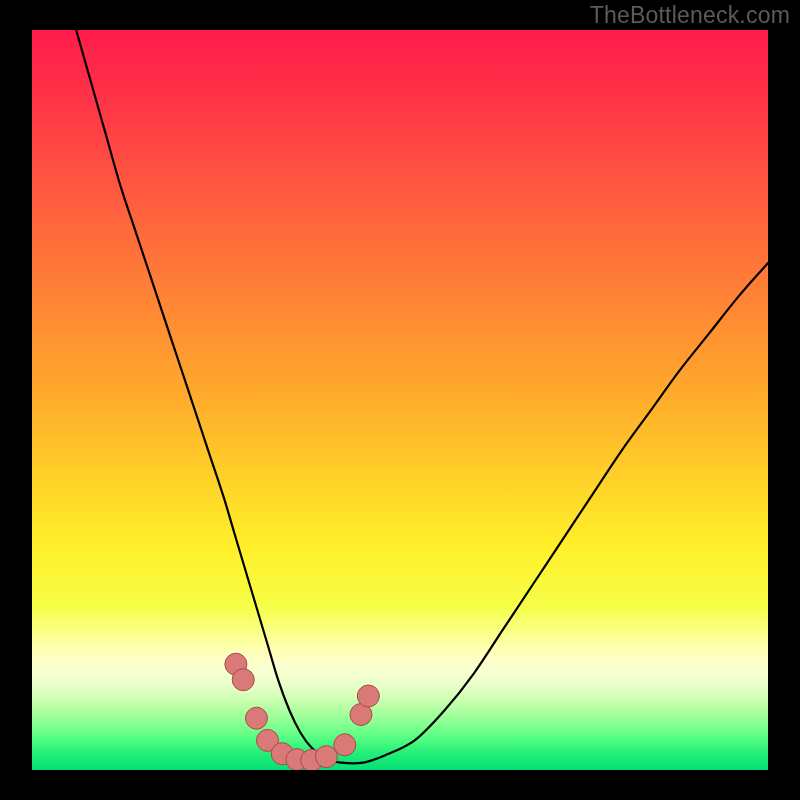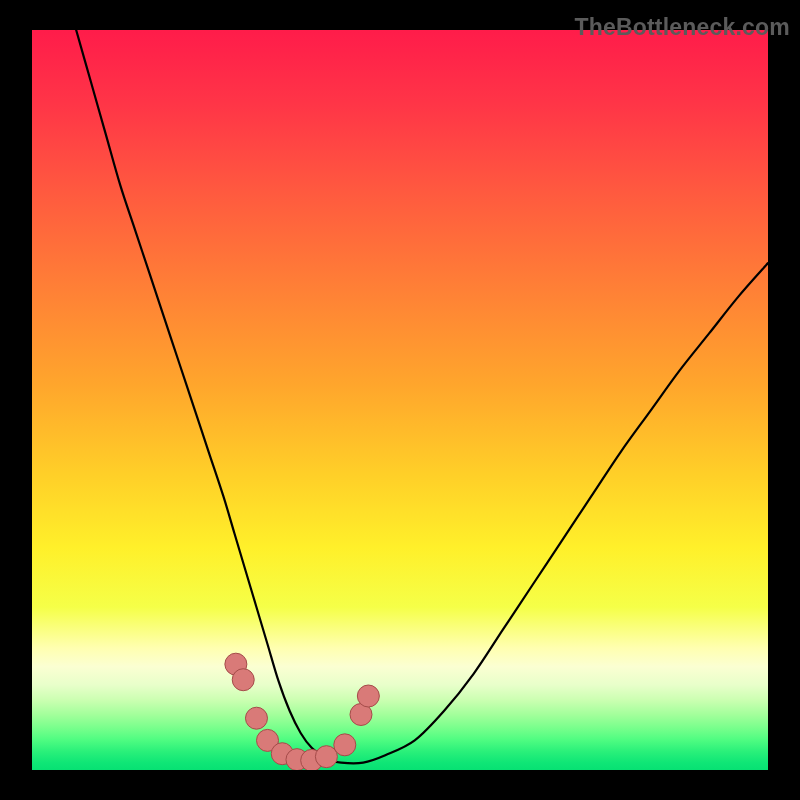--- a/index.html
+++ b/index.html
@@ -29,25 +29,25 @@
   }
   .gradient {
     position: absolute;
     left: 0;
     top: 0;
     width: 100%;
     height: 100%;
   }
   .watermark {
     position: absolute;
-    top: 14px;
+    top: 2px;
     right: 10px;
     color: #5b5b5b;
     font-size: 23px;
-    font-weight: 700;
+    font-weight: 400;
     letter-spacing: 0.2px;
     white-space: nowrap;
   }
   svg.curve {
     position: absolute;
     left: 0;
     top: 0;
     width: 100%;
     height: 100%;
   }

